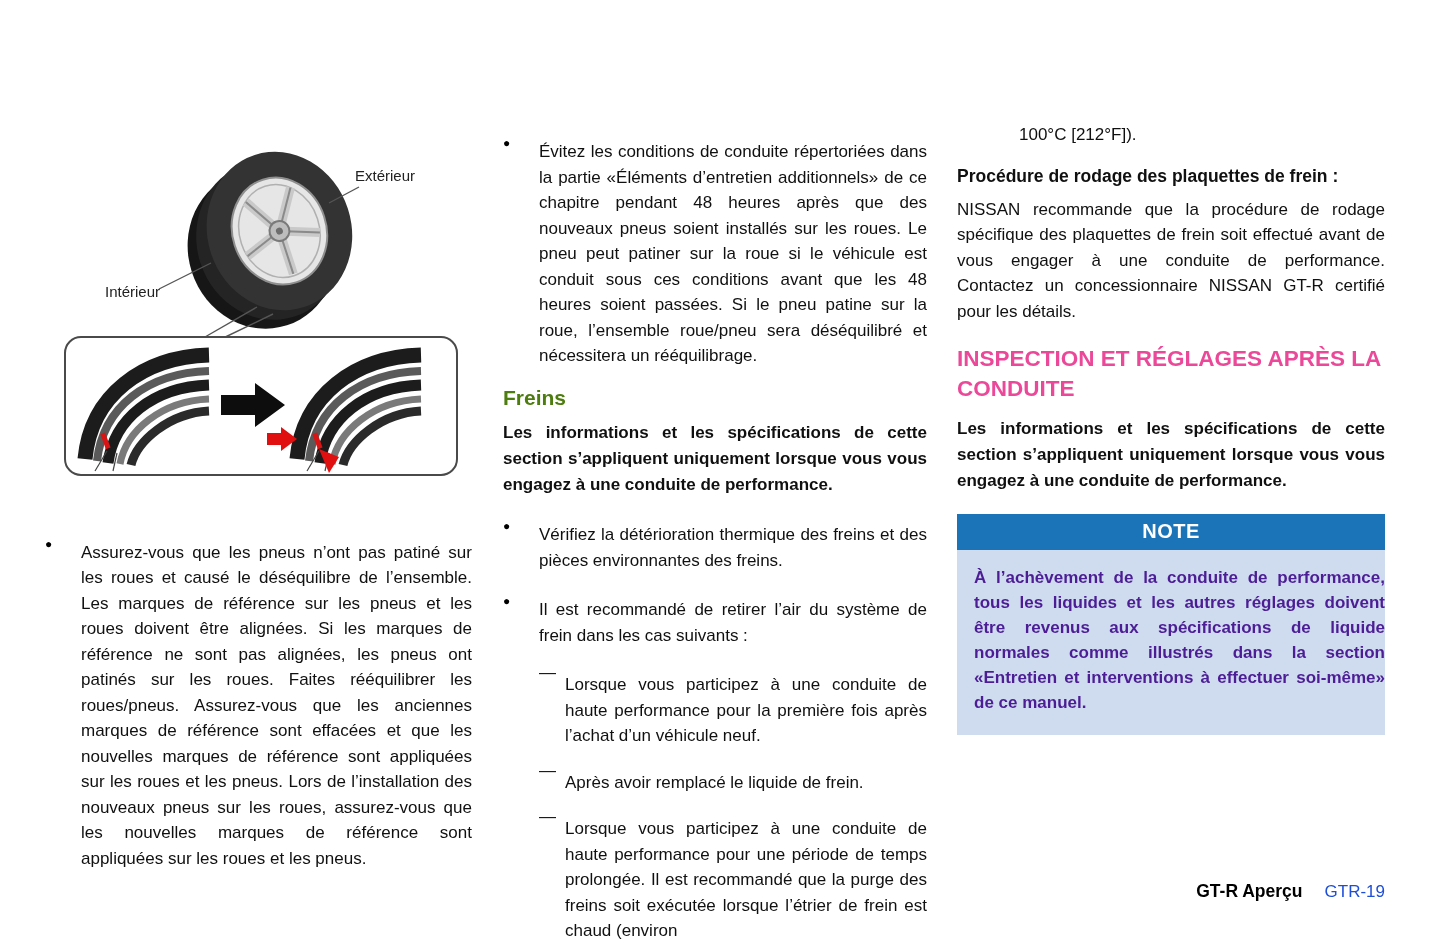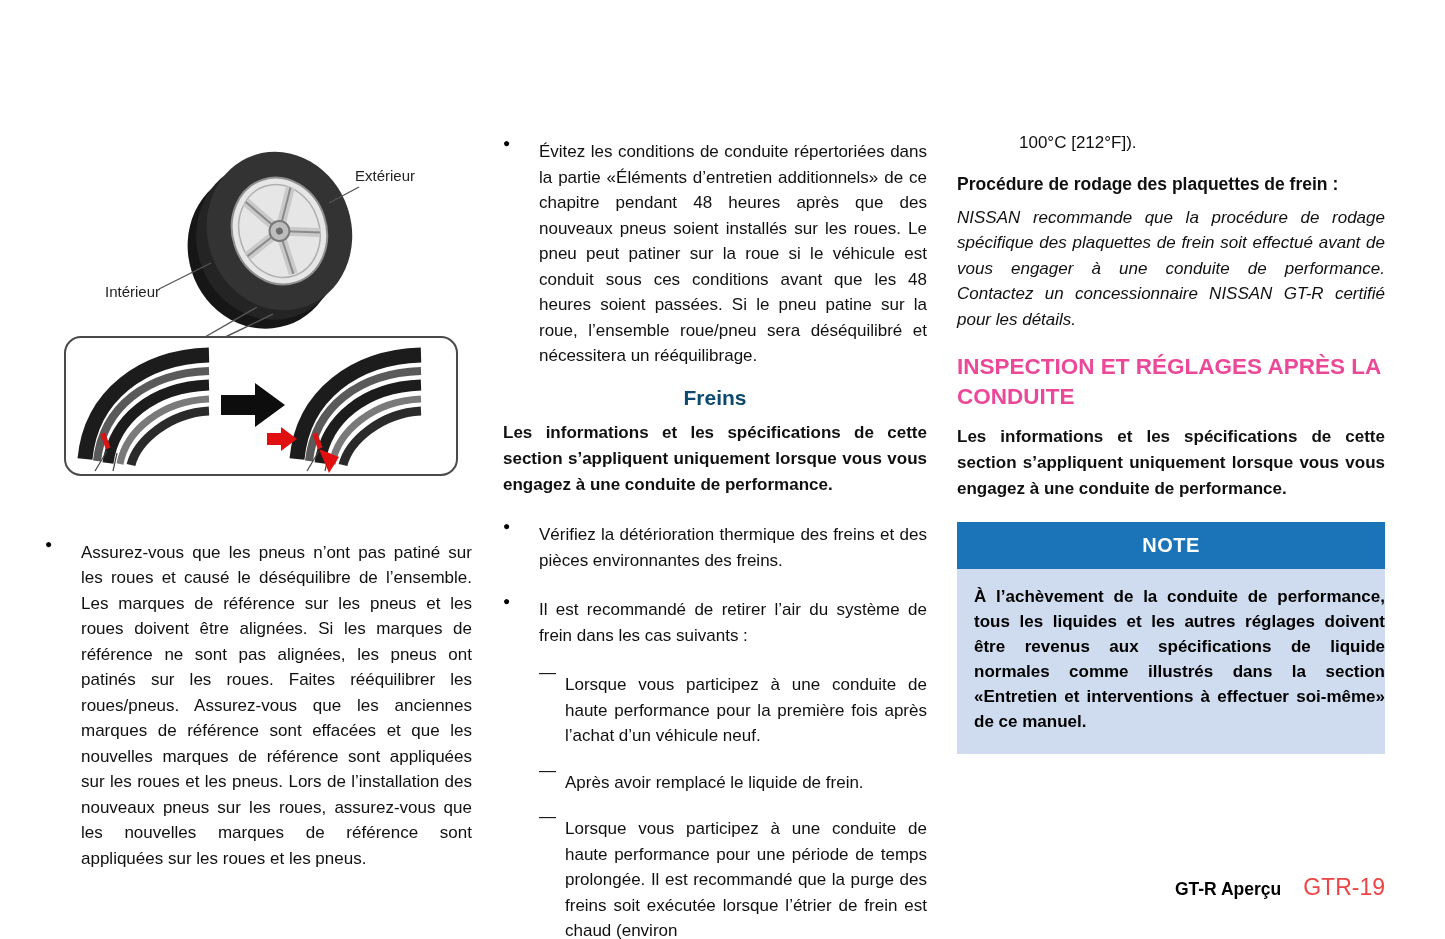--- a/index.html
+++ b/index.html
@@ -9,60 +9,60 @@
     font-family:"Liberation Sans", sans-serif;
     color:#000;
     position:relative;
     overflow:hidden;
   }
   .page { position:absolute; top:0; left:0; width:1445px; height:939px; background:#fff; }
 
   .col { position:absolute; text-align:justify; font-size:17px; line-height:25.5px; color:#101010; }
   .col-left   { left:45px;  top:129px; width:427px; }
   .col-middle { left:503px; top:127px; width:424px; }
-  .col-right  { left:957px; top:130px; width:428px; }
+  .col-right  { left:957px; top:122px; width:428px; }
 
   .figure-wrap { margin:18px 0 38px 14px; }
 
   .bullet-item { display:flex; margin-bottom:12px; }
   .bullet-marker { flex:0 0 36px; font-size:12px; padding-top:4px; color:#000; }
   .bullet-text { flex:1;margin-top:12px; }
 
   .sub-item { display:flex; margin:9px 0 9px 36px; }
   .dash-marker { flex:0 0 26px; }
 
-  h2.section-heading { font-size:21px; font-weight:700; color:#0c4a6e; margin:16px 0 10px 0; text-align:center; }
+  h2.section-heading { font-size:21px; font-weight:700; color:#4d7c0f; margin:16px 0 10px 0; text-align:left; }
   h1.chapter-heading { font-size:22.5px; font-weight:700; color:#ec4899; margin:20px 0 12px 0; text-align:left; line-height:30px; }
   p.bold-intro { font-weight:700; font-size:17px; line-height:26px; margin-bottom:12px; }
-  p.body-para { margin-bottom:12px;font-style:italic; }
+  p.body-para { margin-bottom:12px; }
   .continuation-line { padding-left:62px; text-align:left; margin-bottom:10px; }
   h3.sub-heading { font-size:17.5px; font-weight:700; line-height:25px; margin:16px 0 8px 0; text-align:left; }
 
   .note-box { margin-top:20px; width:100%; }
   .note-header {
     background:#1b74b8;
     color:#fff;
     font-size:20px; font-weight:700;
     letter-spacing:0.5px;
-    height:47px;
+    height:36px;
     display:flex; align-items:center; justify-content:center;
   }
   .note-body {
     background:#cfdcef;
     padding:15px 0 20px 17px;
     font-weight:700;
     font-size:17px;
     line-height:25px;
-    color:#000000;
+    color:#4c1d95;
     text-align:justify;
   }
 
   .footer { position:absolute; top:874px; right:60px; display:flex; align-items:baseline; gap:22px; }
   .footer .footer-section { font-weight:700; font-size:17.5px; color:#000; }
-  .footer .footer-page { font-size:23px; color:#ef4444; }
+  .footer .footer-page { font-size:17px; color:#1d4ed8;margin-top:8px; }
 
   svg text { font-family:"Liberation Sans", sans-serif; }
 </style>
 </head>
 <body>
 
 <div class="page">
 
   <div class="col col-left">
 

